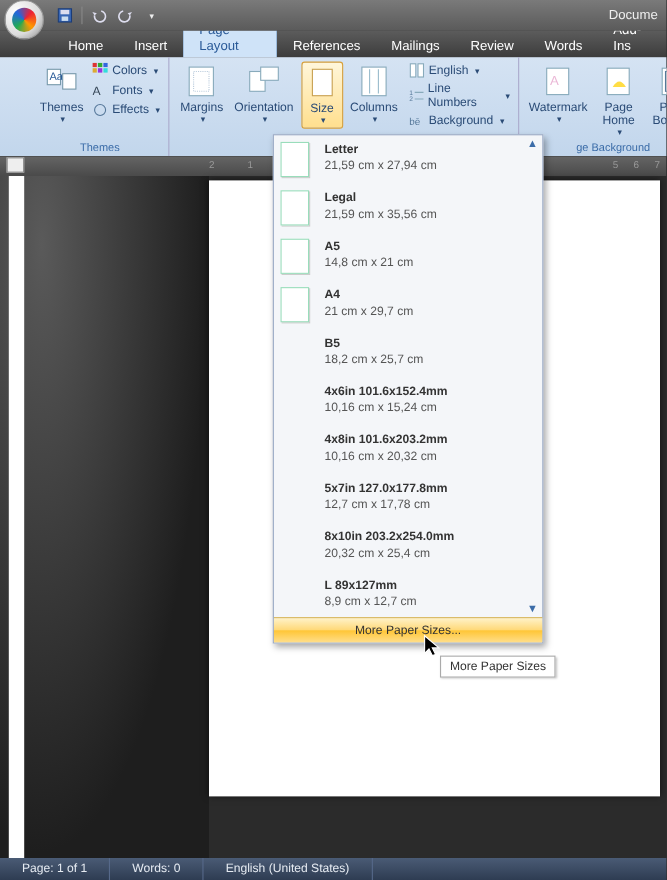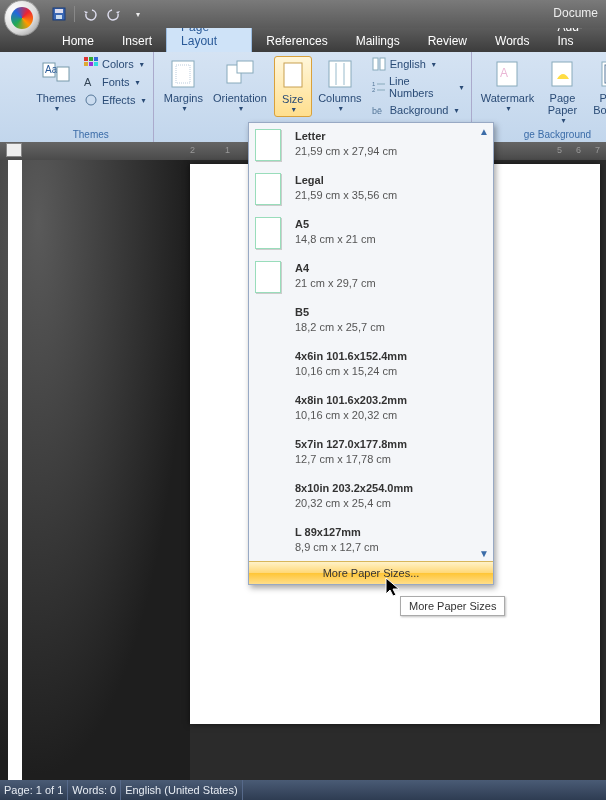--- a/index.html
+++ b/index.html
@@ -53,21 +53,21 @@
   .dd-footer { height:23px; background:linear-gradient(#fff2c8,#ffd979 48%,#ffc637 52%,#ffde8a); border-top:1px solid #d8b65a; display:flex; align-items:center; justify-content:center; font-size:11px; color:#333; }
   .scroll-arrow { position:absolute; right:3px; width:12px; height:12px; color:#3b6ca8; font-size:10px; display:flex; align-items:center; justify-content:center; }
   .scroll-up { top:2px; }
   .scroll-down { bottom:2px; }
 
   .cursor { position:absolute; left:384px; top:576px; z-index:60; pointer-events:none; }
   .tooltip { position:absolute; left:400px; top:596px; background:#fff; border:1px solid #aaa; padding:3px 8px; font-size:11px; color:#333; z-index:60; box-shadow:1px 1px 2px rgba(0,0,0,0.25); }
 
   
   .status { position:absolute; left:0; right:0; bottom:0; height:20px; background:linear-gradient(#4a5b75,#2e3c52); display:flex; align-items:center; color:#e6ebf2; font-size:11px; }
-  .status-item { padding:0 4px; border-right:1px solid #56698a; height:100%; display:flex; align-items:center; }
+  .status-item { padding:0 20px; border-right:1px solid #56698a; height:100%; display:flex; align-items:center; }
 
   svg { display:block; }
 </style>
 </head>
 <body>
 
 <div class="titlebar">
   <div class="office-btn"></div>
   <div class="qat">
     <div class="qat-btn">
@@ -238,21 +238,21 @@
         <span>Watermark</span>
           <span class="drop-caret">▾</span>
       </div>
       <div class="big-btn" style="width:44px;">
         <div class="icon-box">
             <svg width="26" height="30">
               <rect x="3" y="3" width="20" height="24" fill="#fff" stroke="#8ab"></rect>
               <path d="M8 20 Q14 10 20 20" fill="#fd4"></path>
             </svg>
           </div>
-        <span style="text-align:center;line-height:1.1;">Page Paper</span>
+        <span style="text-align:center;line-height:1.1;">Page Home</span>
           <span class="drop-caret">▾</span>
       </div>
       <div class="big-btn" style="width:48px;">
         <div class="icon-box">
             <svg width="26" height="30">
               <rect x="3" y="3" width="20" height="24" fill="#fff" stroke="#8ab"></rect>
               <rect x="6" y="6" width="14" height="18" fill="none" stroke="#579"></rect>
             </svg>
           </div>
         <span style="text-align:center;line-height:1.1;">Page Borders</span>

